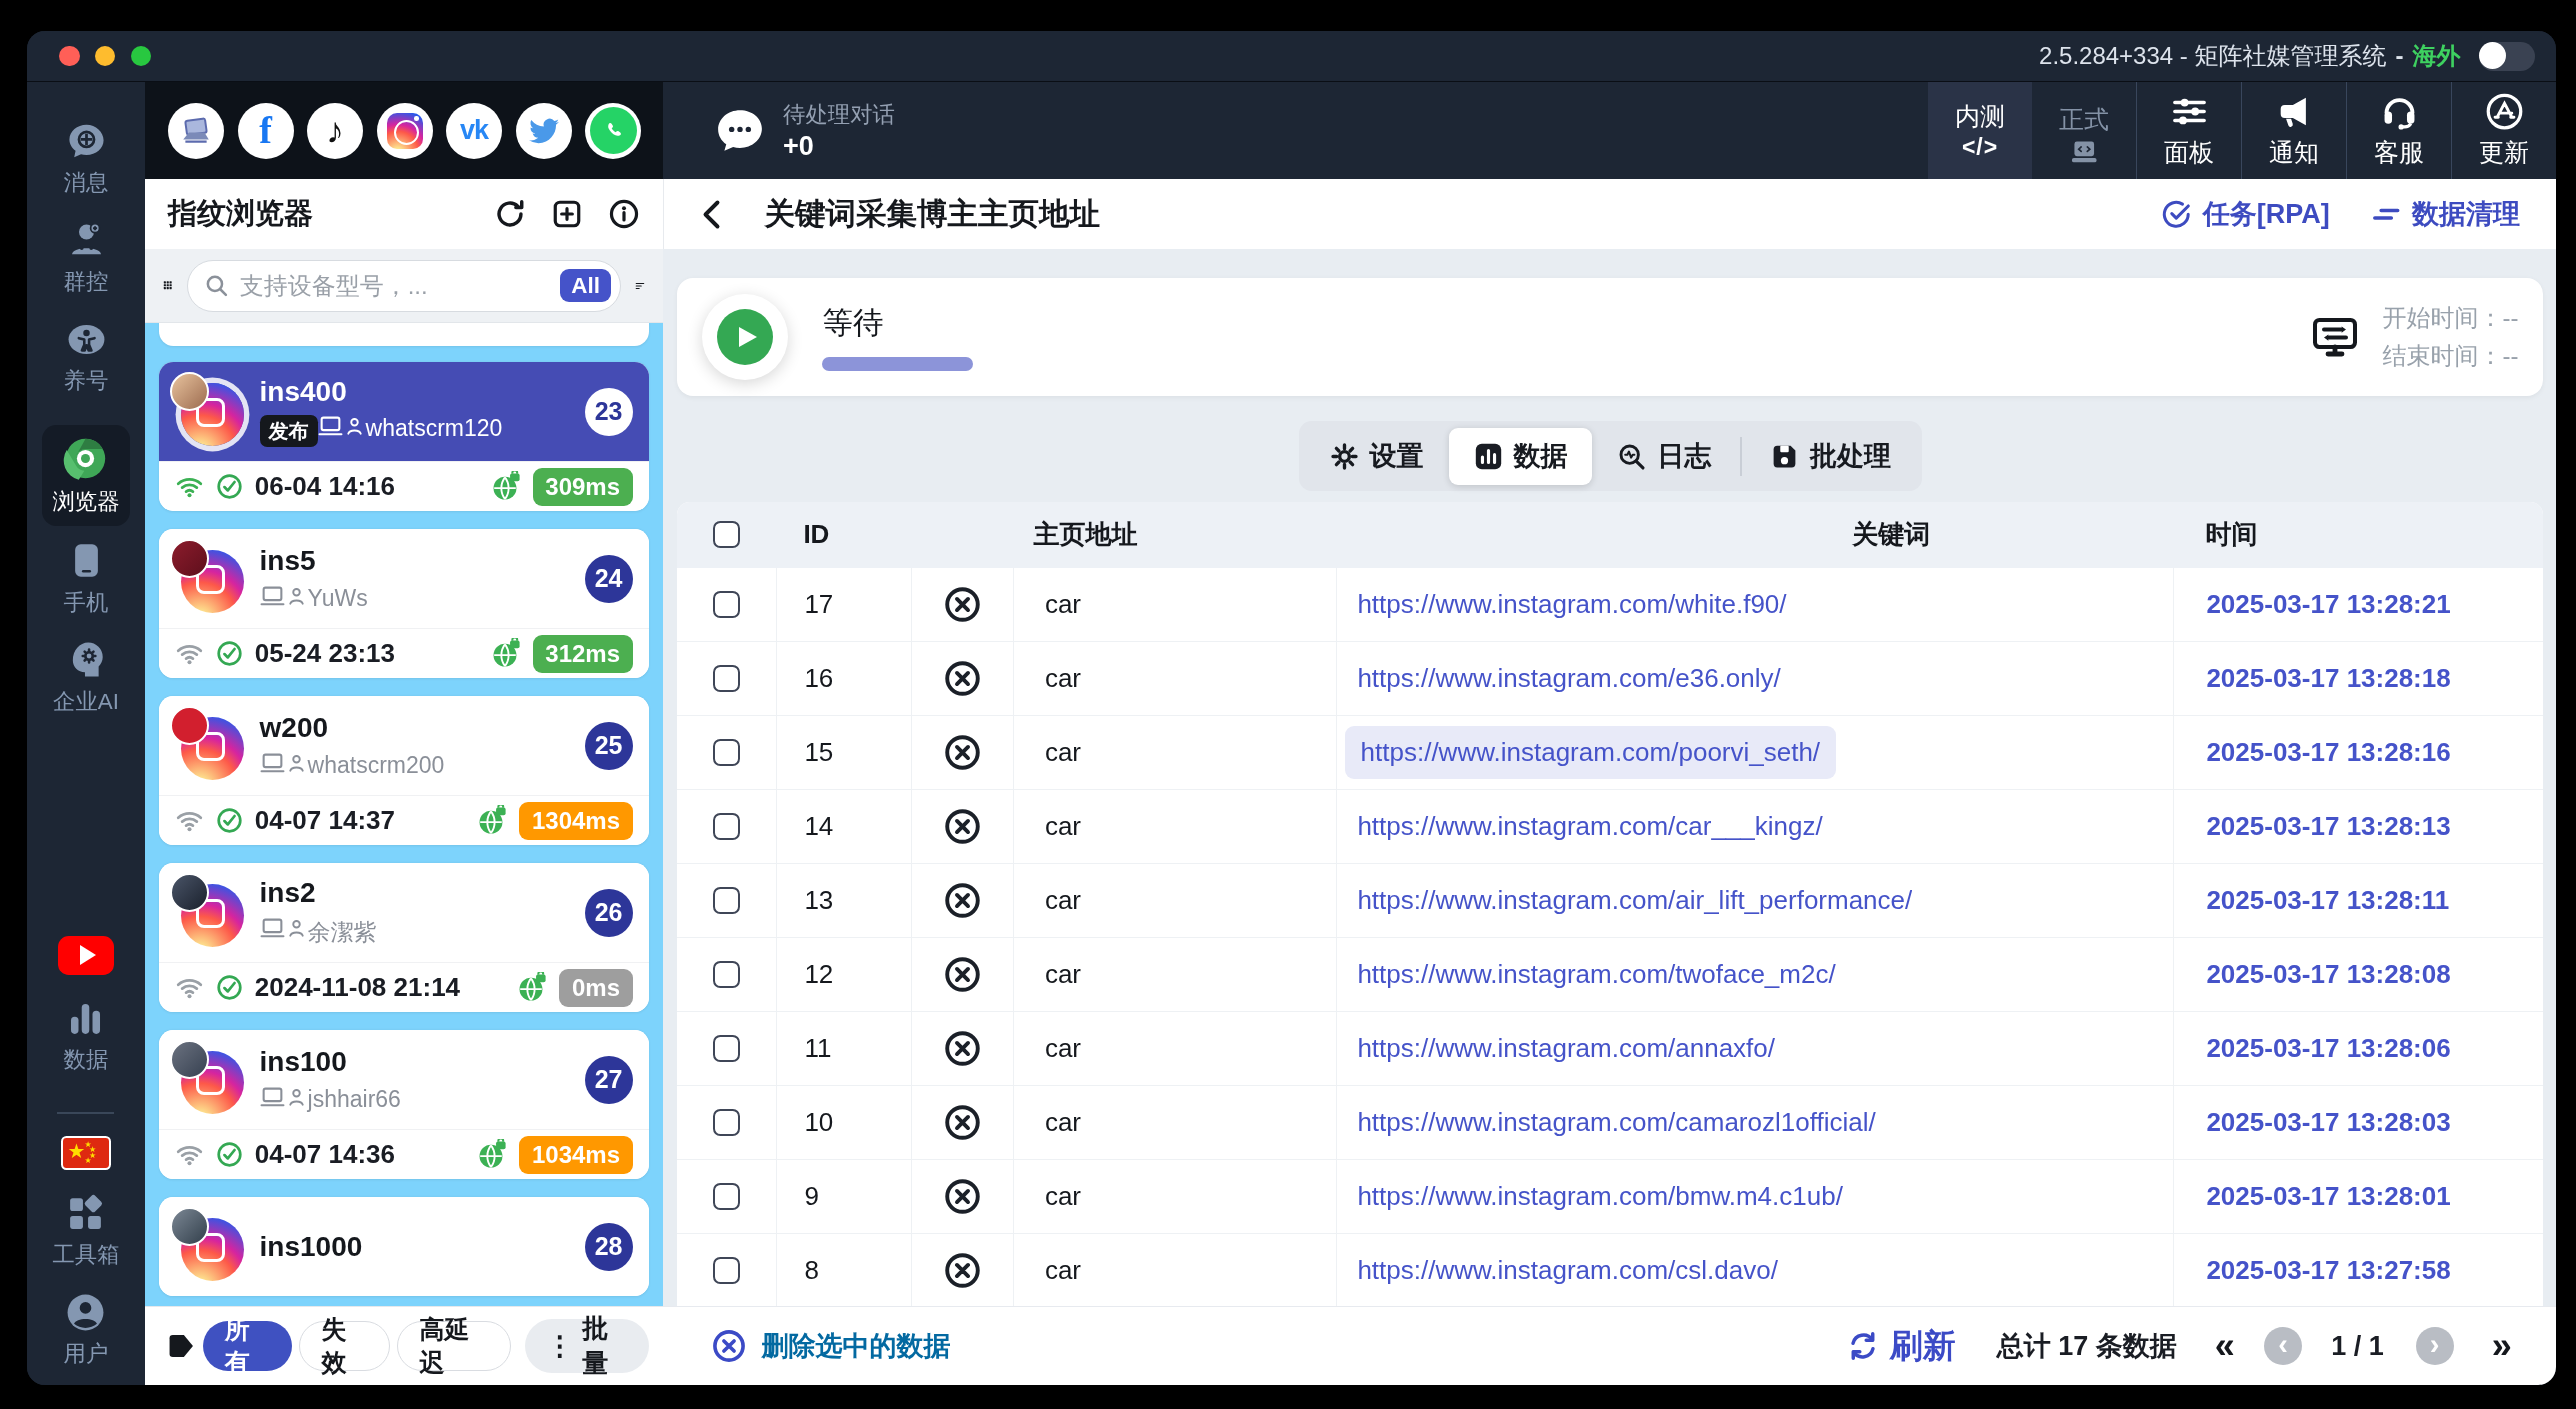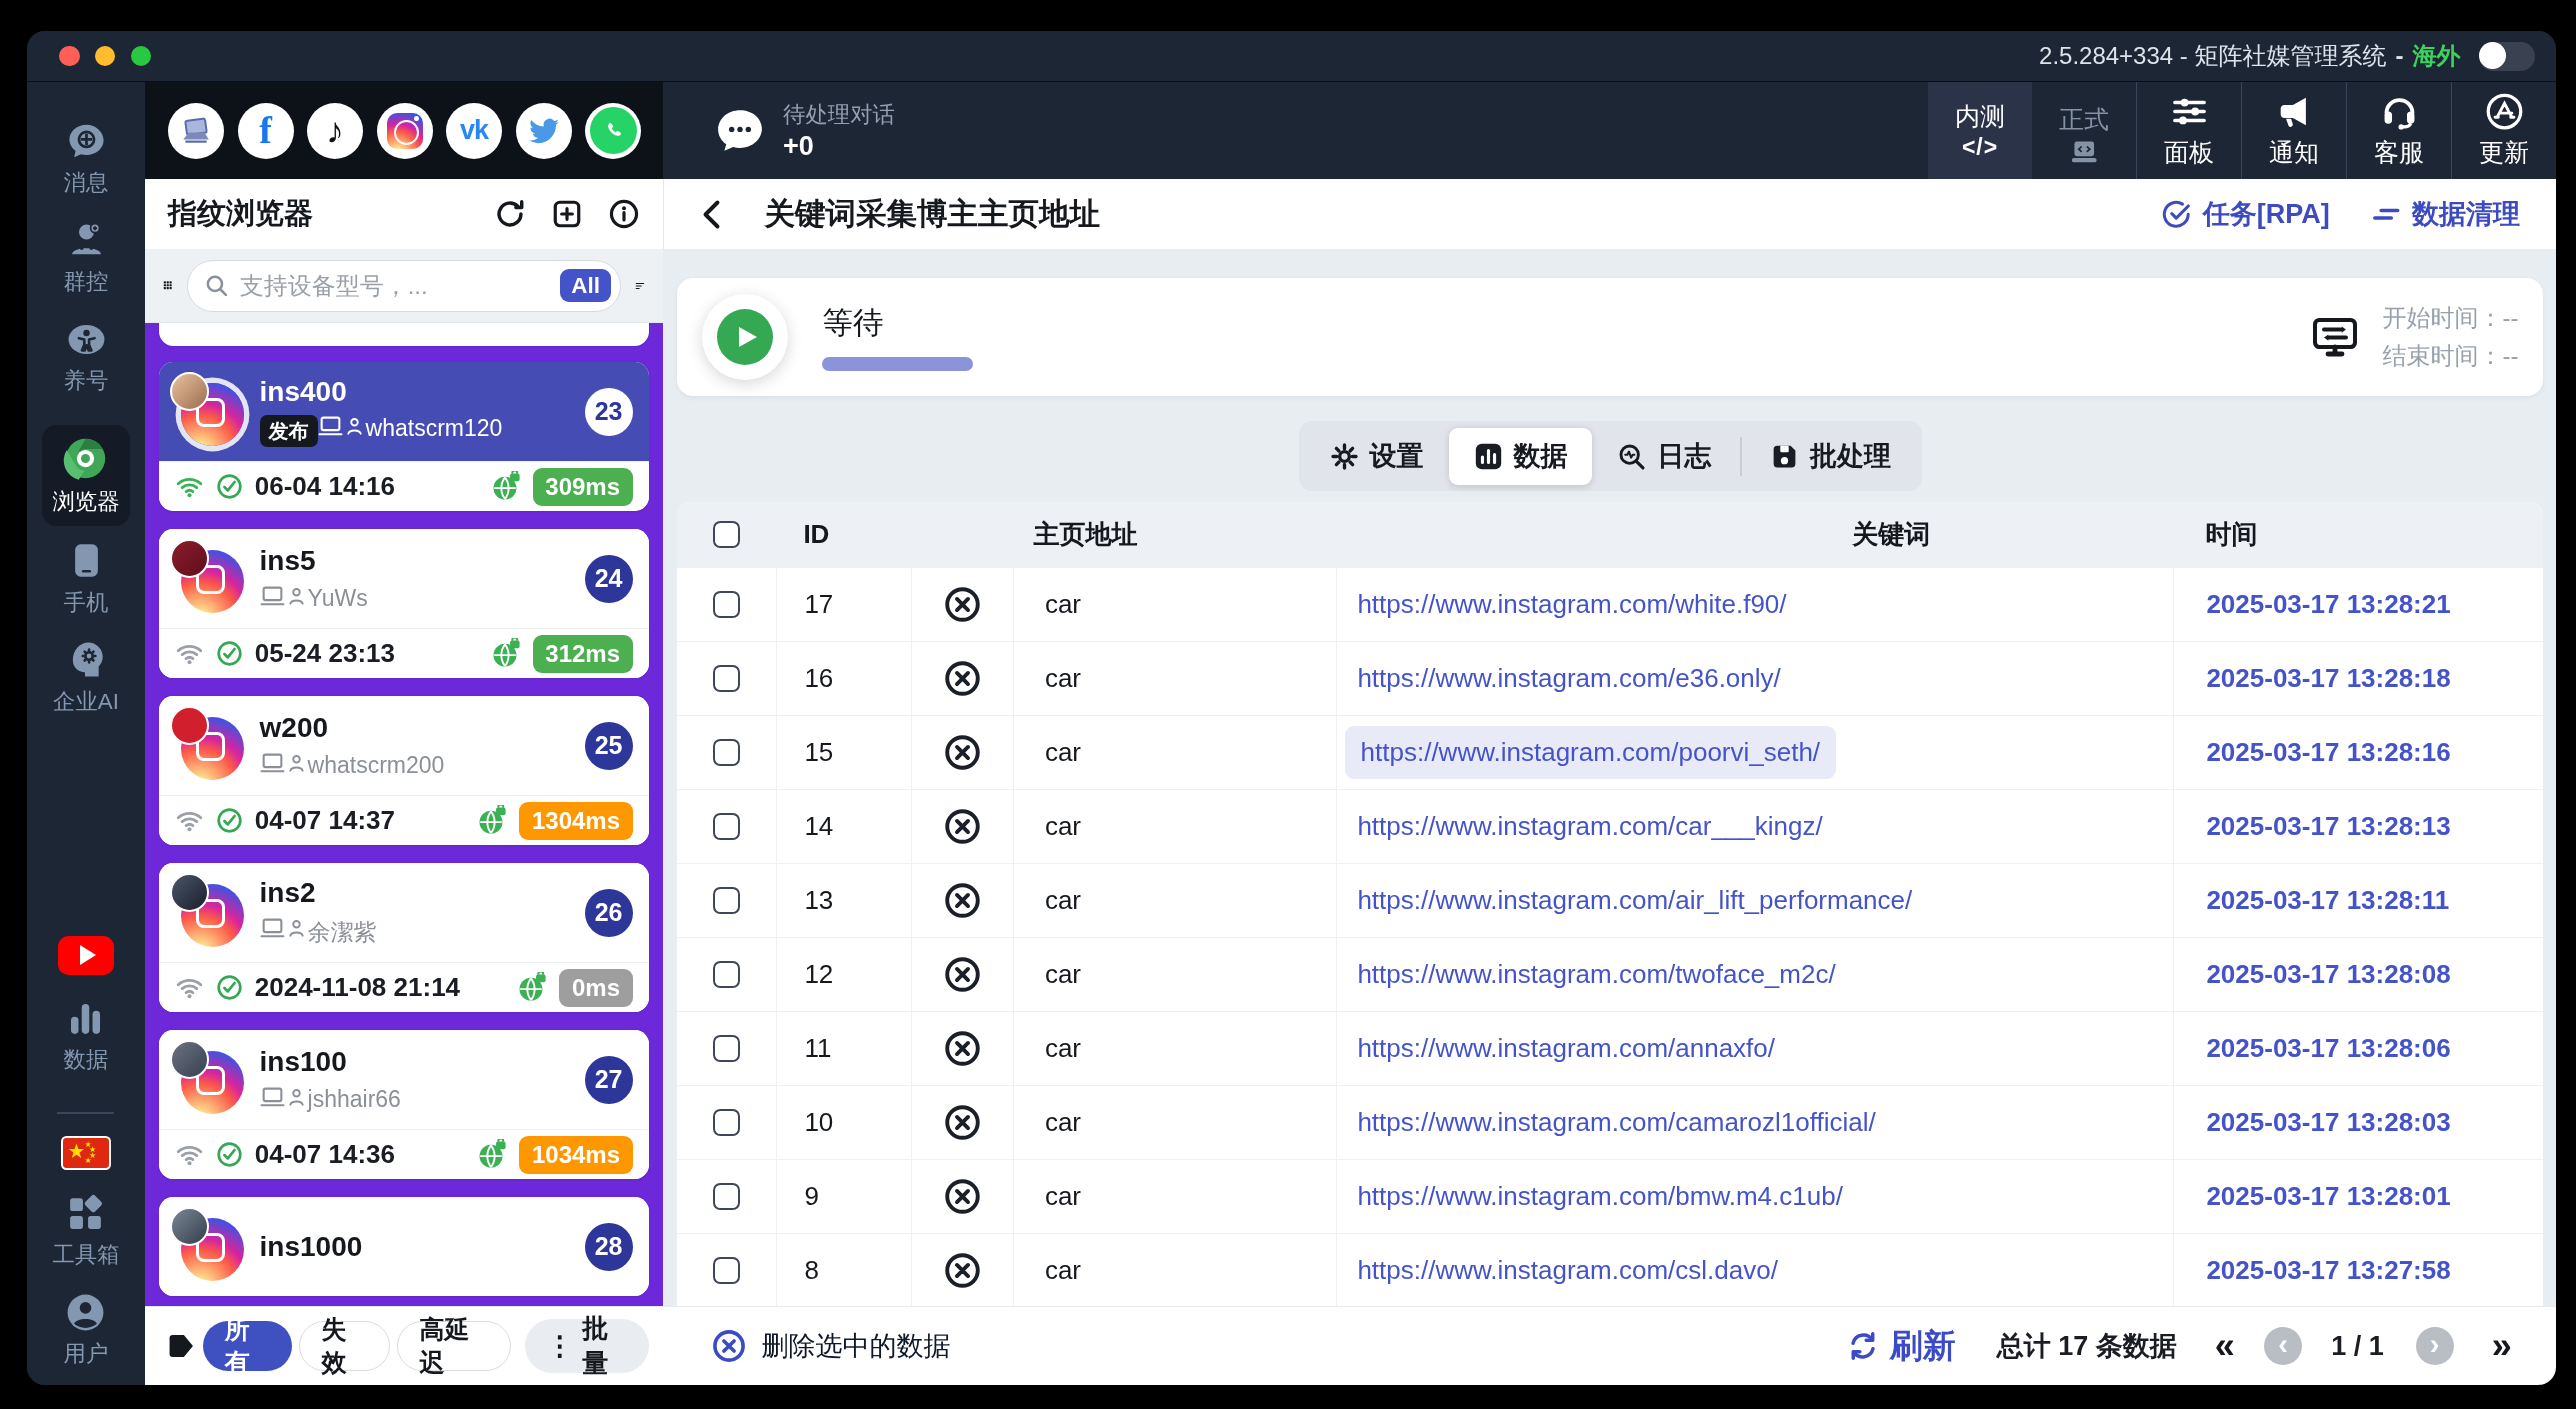--- a/index.html
+++ b/index.html
@@ -59,21 +59,21 @@
   .tnav-beta { background:#2a3347; }
   .tnav-beta .code { font-size:23px; font-weight:700; color:#fff; margin-top:1.8px; letter-spacing:0.9px;}
   .tnav-release { color:#8492a6; }
   .tnav-release .t-lbl { color:#8492a6; margin-top:8px; margin-bottom:3.6px;}
   .bordered { border-left:1.8px solid #39465c; }
 
   
   .content-row { flex:1; display:flex; min-height:0; }
 
   
-  .left-panel { width:518px; flex:0 0 518px; background:#6d28d9; display:flex; flex-direction:column; min-height:0; }
+  .left-panel { width:518px; flex:0 0 518px; background:#7dd3fc; display:flex; flex-direction:column; min-height:0; }
   .panel-header { height:70px; flex:0 0 70px; background:#fff; display:flex; align-items:center; padding:0 23px; }
   .panel-title { font-size:29px; font-weight:700; color:#15181d; }
   .ph-icons { margin-left:auto; display:flex; align-items:center; gap:25px; }
   .search-row { height:74px; flex:0 0 74px; background:#eef1f4; display:flex; align-items:center; padding:0 18px; gap:14.4px; border-bottom:1.8px solid #e2e6ea;}
   .search-box { flex:1; height:52px; background:#fff; border:1.8px solid #d7dbe0; border-radius:27px; display:flex; align-items:center; padding:0 9px 0 16px; gap:10.8px; }
   .search-box input { border:none; outline:none; flex:1; font-size:24px; color:#333; font-family:"Liberation Sans",sans-serif; min-width:0;}
   .search-box input::placeholder { color:#9aa0a8; }
   .all-badge { background:#4553c9; color:#fff; font-size:22.4px; font-weight:600; border-radius:9px; padding:3.6px 10.8px; }
 
   .card-list { flex:1; min-height:0; overflow:hidden; padding:0 14.4px; }
@@ -146,21 +146,21 @@
   .c-kw { width:323px; flex:0 0 323px; padding-left:30.5px; }
   .c-url { flex:1; padding-left:20px; min-width:0;}
   .c-time { width:370px; flex:0 0 370px; padding-left:32px; }
   .thead .c-id, .thead .c-kw, .thead .c-url, .thead .c-time { border-left:none; }
   .url { color:#4553c9; font-weight:500; white-space:nowrap; overflow:hidden; text-overflow:ellipsis; }
   .url-hl { background:#e8eaf8; border-radius:9px; padding:10.8px 16px; }
   .time-txt { color:#4553c9; font-weight:600; }
   .cb { width:27px; height:27px; border:2.7px solid #3f4657; border-radius:7.2px; background:#fff; }
 
   .main-footer { height:79px; flex:0 0 79px; background:#fff; border-top:1.8px solid #e7eaef; display:flex; align-items:center; padding:0 47px 0 48px; }
-  .mf-left { display:flex; align-items:flex-start; gap:14.4px; color:#0f172a; font-size:27px; font-weight:400; }
+  .mf-left { display:flex; align-items:flex-start; gap:14.4px; color:#0369a1; font-size:27px; font-weight:700; }
   .mf-spacer { flex:1; }
   .mf-refresh { display:flex; align-items:center; gap:10.8px; color:#3b4ac6; font-size:33px; font-weight:700; }
   .mf-total { color:#1a1d24; font-size:27px; font-weight:600; margin-left:41px; }
   .pg-first, .pg-last { font-size:36px; font-weight:700; color:#15181d; margin-left:38px; letter-spacing:-2.7px;}
   .pg-circ { width:38px; height:38px; border-radius:50%; background:#b9bdc4; color:#fff; display:flex; align-items:center; justify-content:center; font-size:29px; font-weight:700; margin-left:32px; padding-bottom:3.6px;}
   .pg-num { font-size:27px; color:#1a1d24; font-weight:600; margin-left:29px; }
   .pg-circ + .pg-num { margin-left:29px; }
 </style>
 </head>
 <body>

